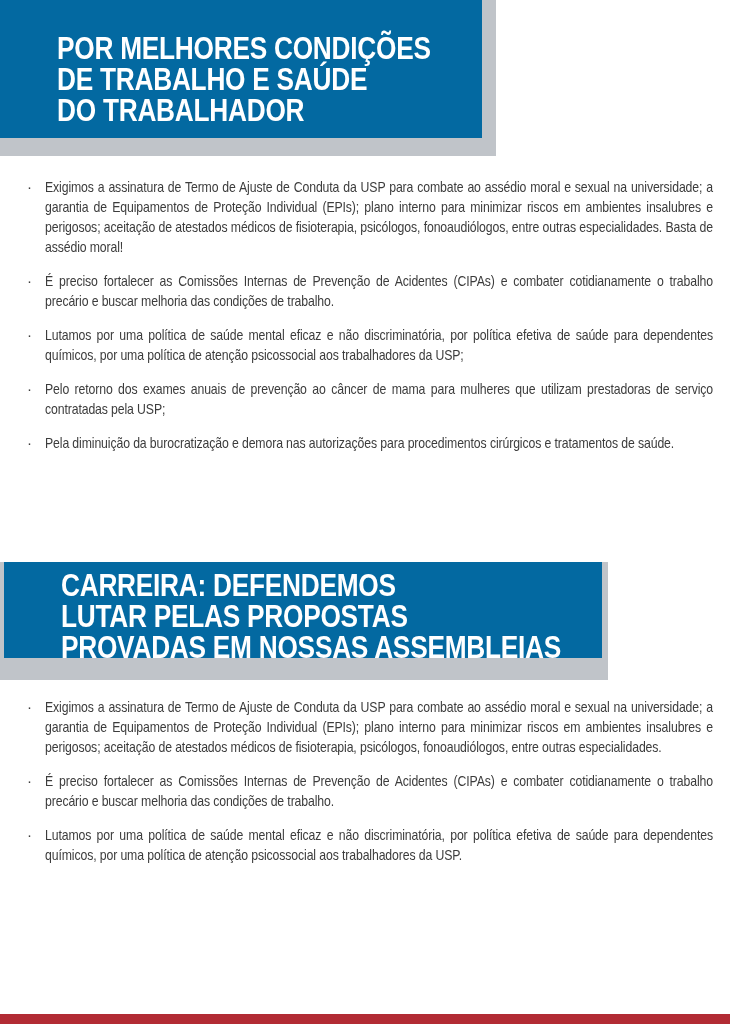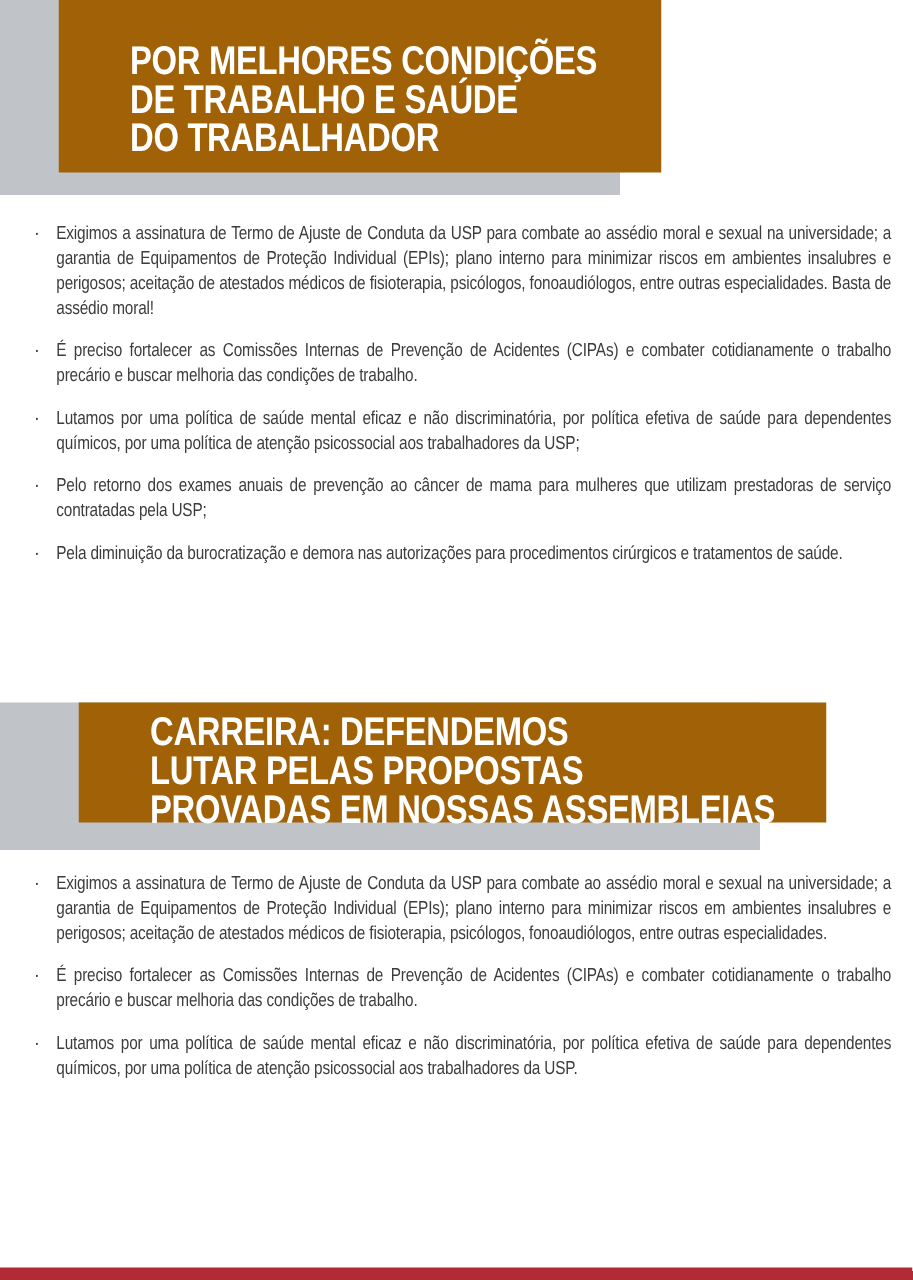--- a/index.html
+++ b/index.html
@@ -4,26 +4,26 @@
 <style>
   html,body { margin:0; padding:0; }
   body {
     width:730px; height:1024px;
     background:#ffffff;
     font-family:"Liberation Sans", sans-serif;
     position:relative;
     overflow:hidden;
   }
   .shadow { position:absolute; background:#c0c4c9; }
-  .redbox { position:absolute; background:#a16207;margin-left:47px; }
+  .redbox { position:absolute; background:#0369a1; }
 
   #shadow1 { left:0; top:0; width:496px; height:156px; }
   #banner1 { left:0; top:0; width:482px; height:138px; }
   #shadow2 { left:0; top:562px; width:608px; height:118px; }
-  #banner2 { left:16px; top:562px; width:598px; height:96px; }
+  #banner2 { left:4px; top:562px; width:598px; height:96px; }
 
   .btxt {
     color:#ffffff;
     font-weight:bold;
     font-size:32px;
     line-height:31px;
     letter-spacing:-0.3px;
     width:780px;
     transform:scaleX(0.82);
     transform-origin:0 0;

